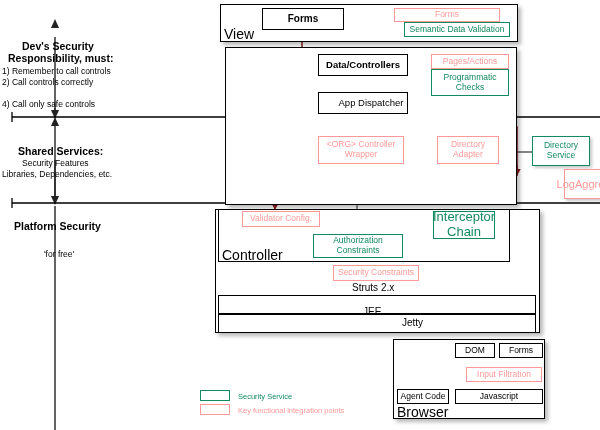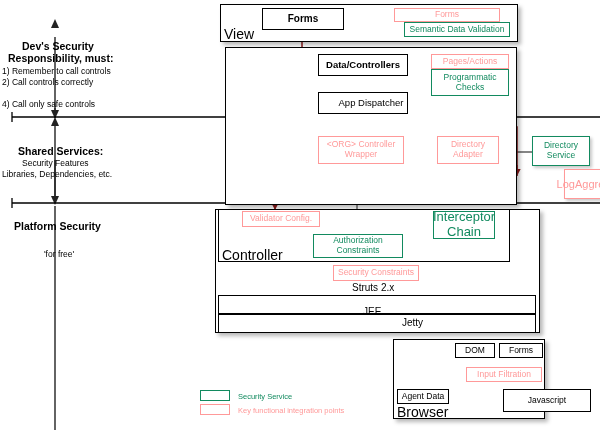--- a/index.html
+++ b/index.html
@@ -239,22 +239,22 @@
   <div class="clabel" style="left:362px; top:317px; font-size:10px;margin-left:40px;">Jetty</div>
 
   <div class="container shadow" style="left:393px; top:339px; width:152px; height:80px;"></div>
   <div class="clabel" style="left:397px; top:404px;">Browser</div>
 
   <div class="node blk" style="left:455px; top:343px; width:40px; height:15px; font-size:8.5px;">DOM</div>
   <div class="node blk" style="left:499px; top:343px; width:44px; height:15px; font-size:8.5px;">Forms</div>
 
   <div class="node red" style="left:466px; top:367px; width:76px; height:15px; font-size:8.5px;">Input Filtration</div>
 
-  <div class="node blk" style="left:397px; top:389px; width:52px; height:15px; font-size:8.5px;">Agent Data</div>
-  <div class="node blk" style="left:455px; top:389px; width:88px; height:23px; font-size:8.5px;margin-left:48px;">Javascript</div>
+  <div class="node blk" style="left:397px; top:389px; width:52px; height:15px; font-size:8.5px;">Agent Code</div>
+  <div class="node blk" style="left:455px; top:389px; width:88px; height:15px; font-size:8.5px;">Javascript</div>
 
   <div class="swatch grn" style="left:200px; top:390px; width:30px; height:11px; border:1.4px solid #128a5f;"></div>
   <div class="legend-label lg-grn" style="left:238px; top:392px;">Security Service</div>
 
   <div class="swatch red" style="left:200px; top:404px; width:30px; height:11px; border:1.4px solid #ff9999;"></div>
   <div class="legend-label lg-red" style="left:238px; top:406px;">Key functional integration points</div>
 
 </div>
 
 </body></html>

